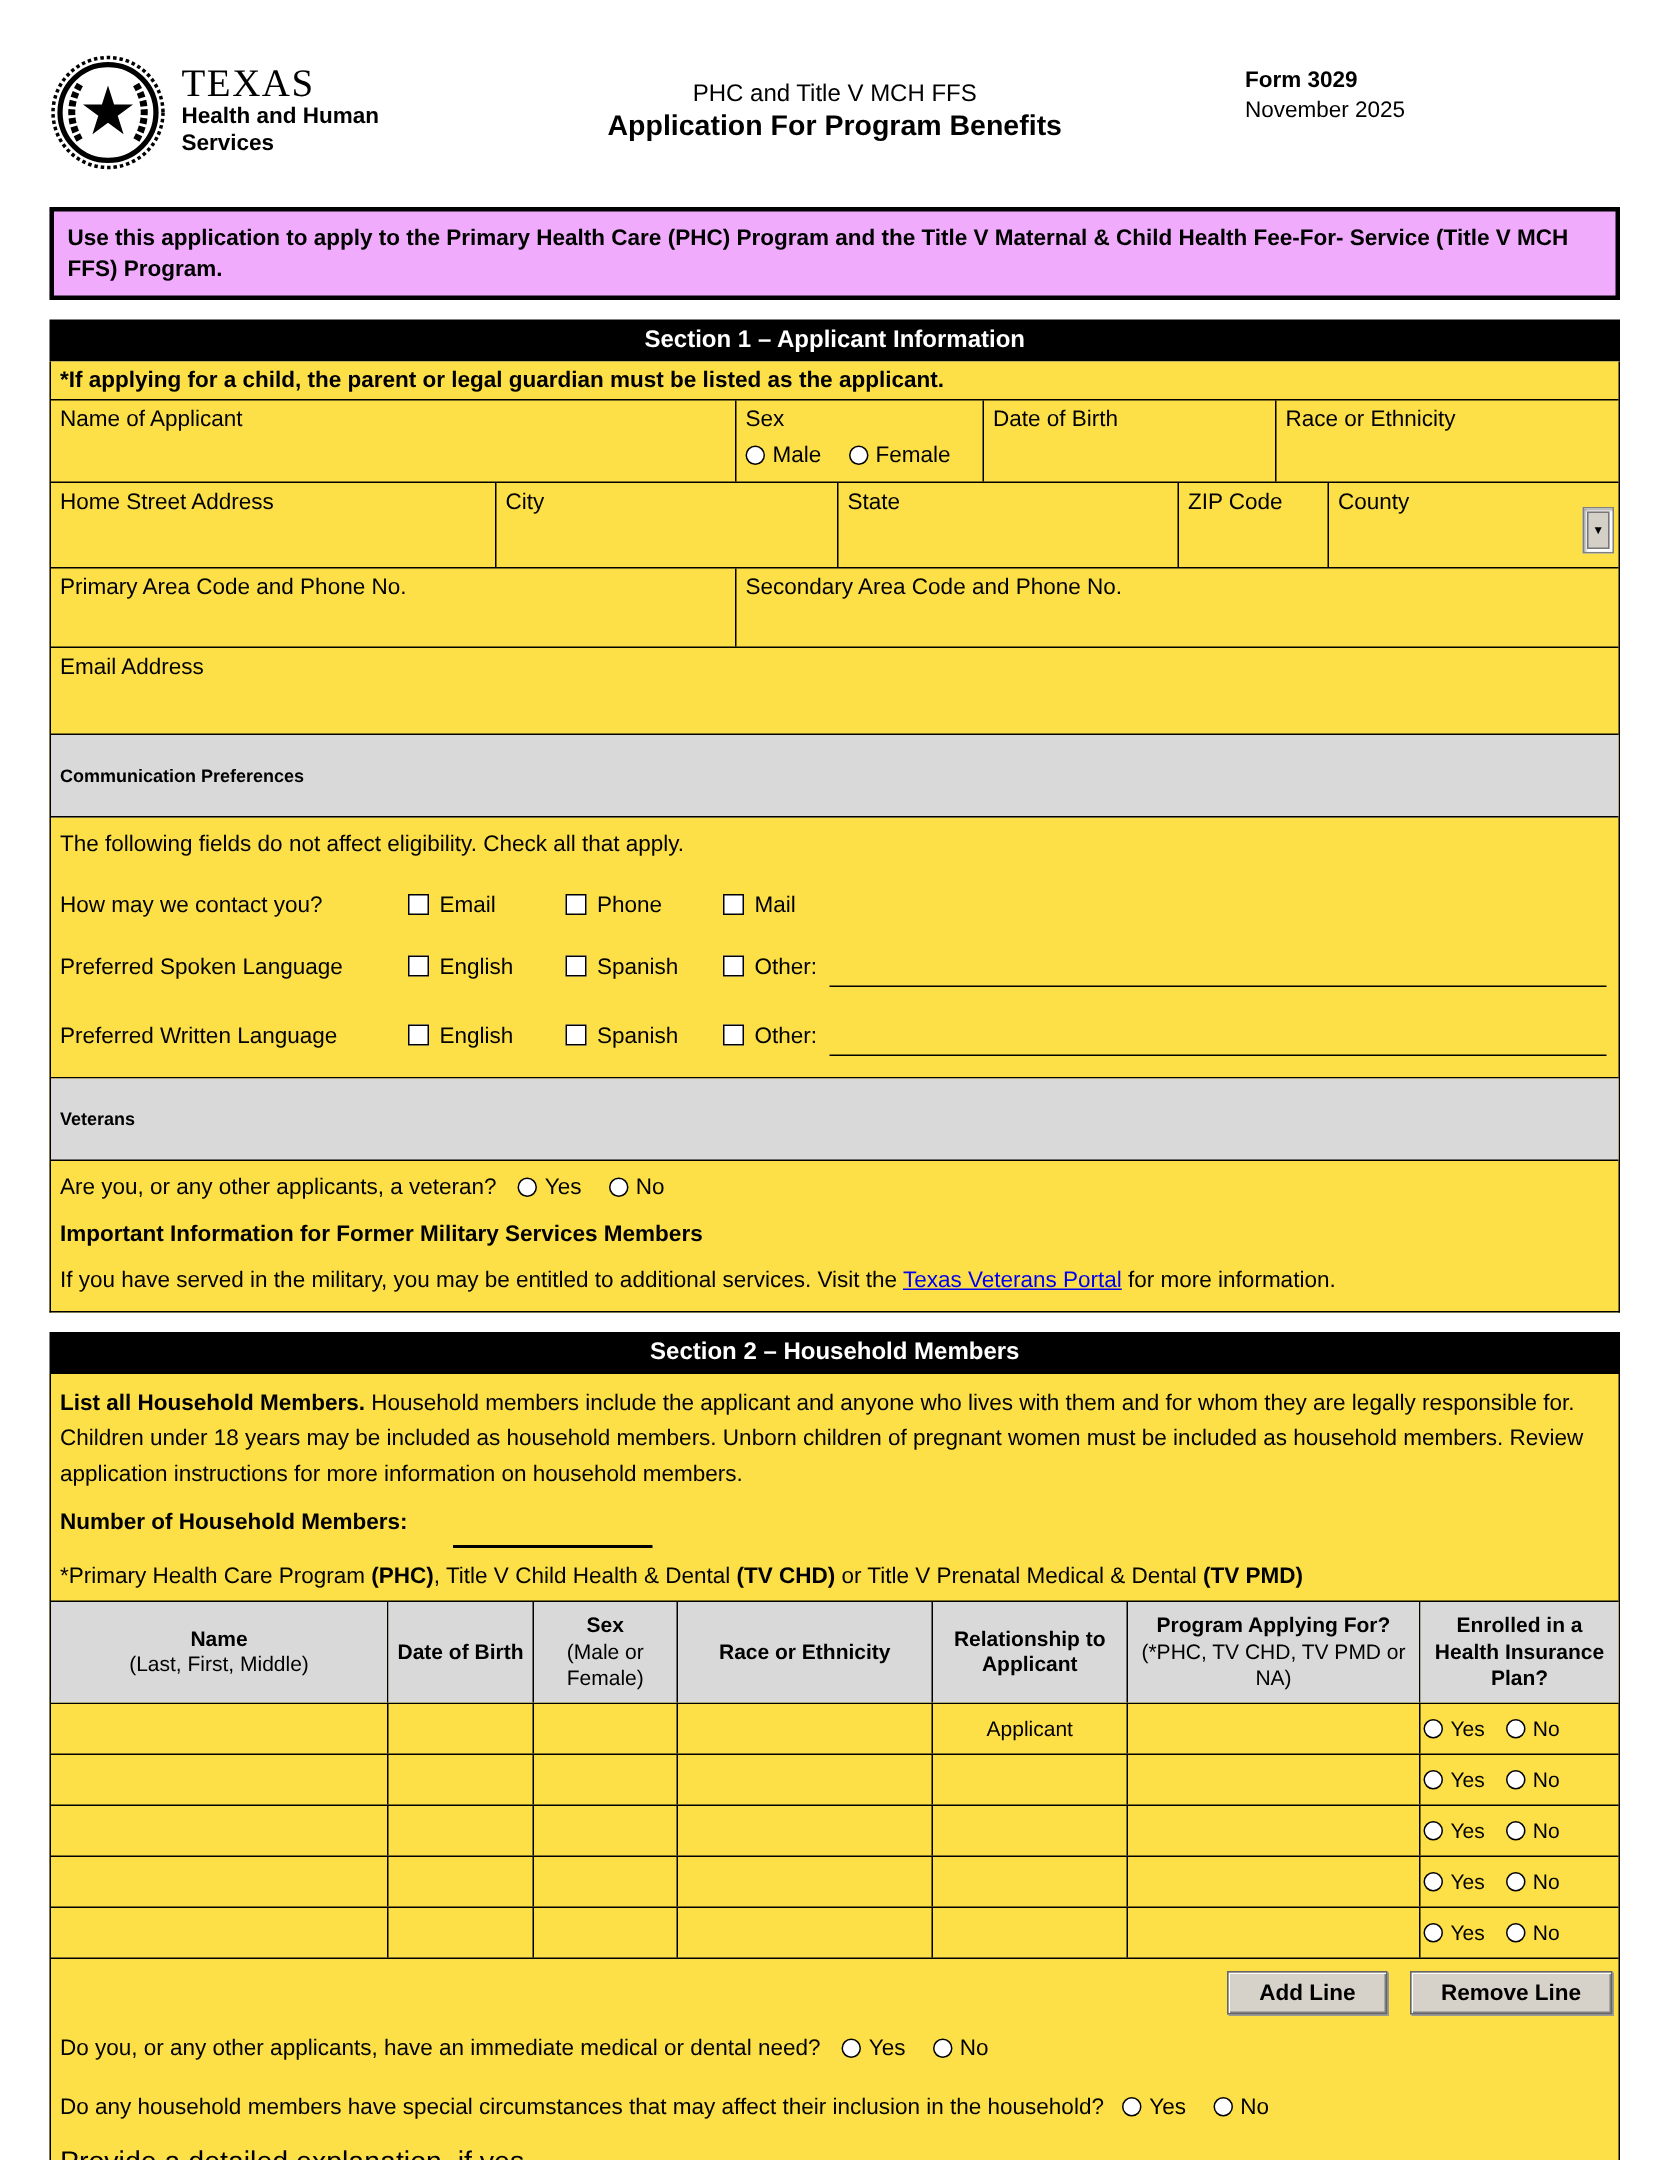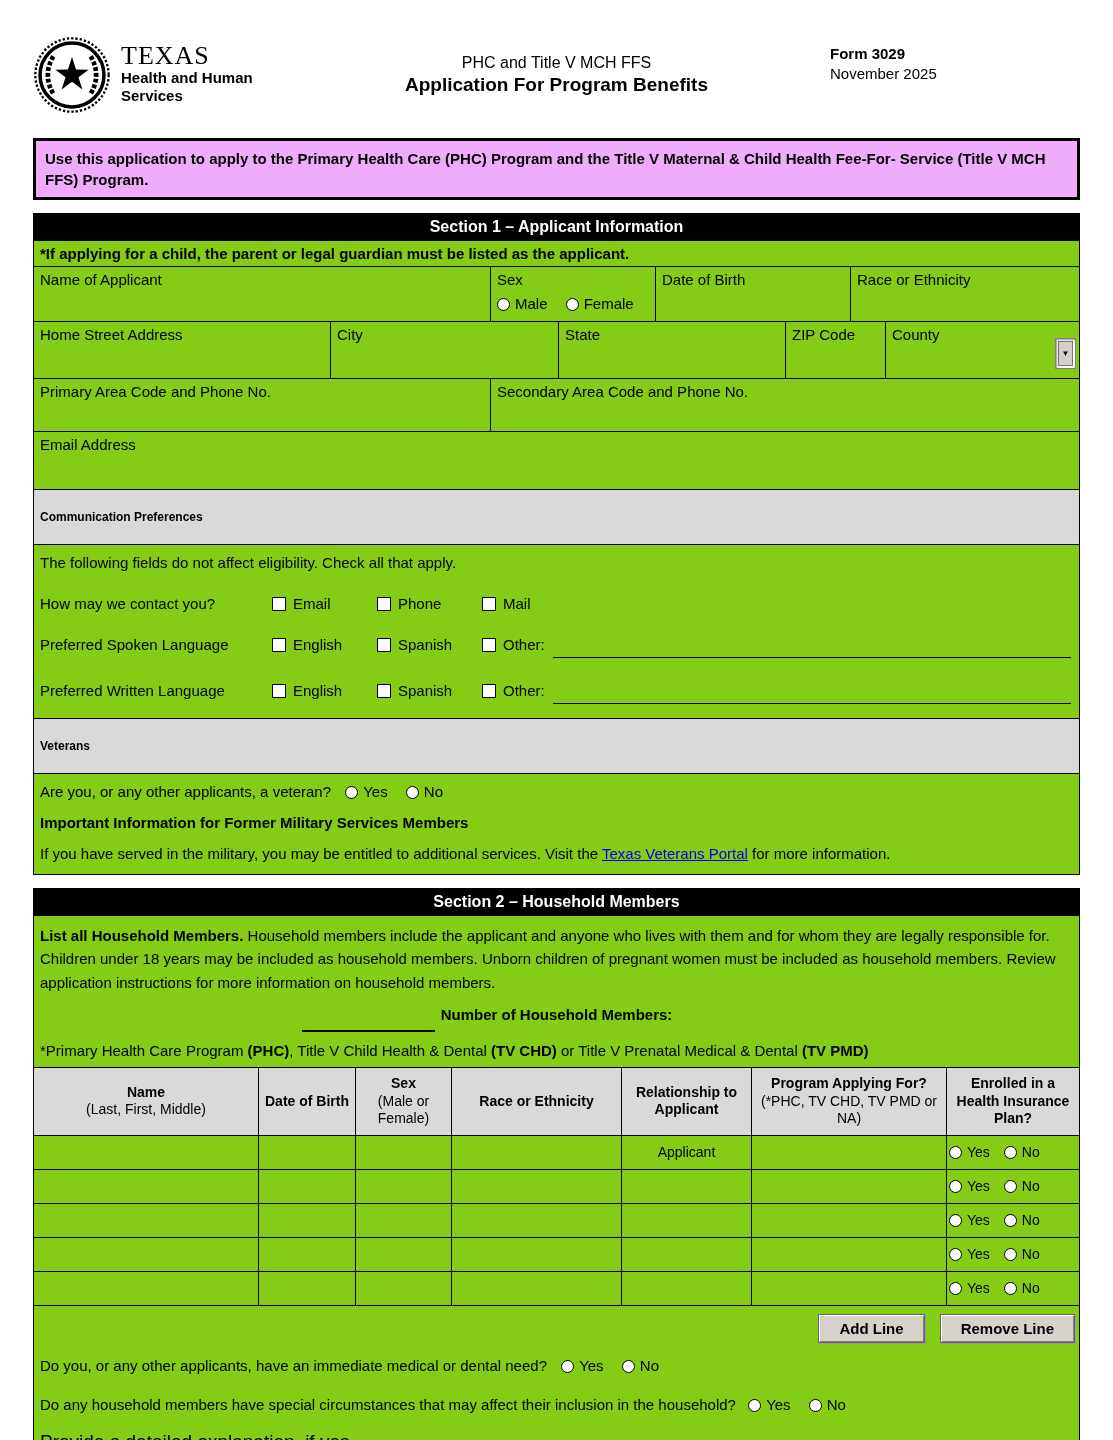--- a/index.html
+++ b/index.html
@@ -21,21 +21,21 @@
   .form-no { font-weight:bold; }
 
   
   .instruction-box { margin:24px 33px 0 33px; border:3px solid #000; background:#f0abfc;
     padding:7px 9px; font-size:15px; font-weight:bold; line-height:1.4; }
 
   
   .section { margin:13px 33px 0 33px; }
   .section-bar { background:#000; color:#fff; text-align:center; font-weight:bold;
     font-size:16px; padding:5px 0; }
-  .section-body { border:1px solid #000; border-top:none; background:#84cc16; }
+  .section-body { border:1px solid #000; border-top:none; background:#fde047; }
 
   .frow { display:flex; border-bottom:1px solid #000; }
   .frow:last-child { border-bottom:none; }
   .cell { border-right:1px solid #000; padding:4px 6px; font-size:15px; position:relative; }
   .cell:last-child { border-right:none; }
   .note-row { font-weight:bold; font-size:15px; padding:4px 6px; border-bottom:1px solid #000; }
 
   .h54 { height:54px; } .h56 { height:56px; } .h52 { height:52px; } .h57 { height:57px; }
 
   .w457 { width:457px; } .w165 { width:165px; } .w195 { width:195px; }
@@ -64,21 +64,21 @@
   .opt-group.last { width:auto; }
   .blank-line { flex:1; height:22px; border-bottom:1px solid #000; margin-left:8px; margin-right:2px; }
 
   .vet-body { padding:9px 6px 12px 6px; font-size:15px; }
   .vet-q { white-space:nowrap; }
   .vet-heading { font-weight:bold; margin-top:14px; }
   .vet-info { margin-top:14px; }
   .link { color:#0000EE; text-decoration:underline; cursor:pointer; }
 
   .intro { padding:8px 6px 0 6px; font-size:15px; line-height:1.55; }
-  .count-label { padding:12px 6px 0 6px; font-size:15px; font-weight:bold;text-align:center; }
+  .count-label { padding:12px 6px 0 6px; font-size:15px; font-weight:bold; }
   .count-blank { margin-left:268px; width:133px; border-bottom:2px solid #000; height:9px; }
   .programs { padding:10px 6px 8px 6px; font-size:15px; }
   .bold { font-weight:bold; }
 
   
   .tbl { border-top:1px solid #000; font-size:14px; }
   .trow { display:flex; border-bottom:1px solid #000; }
   .tcell { border-right:1px solid #000; padding:2px 4px; }
   .tcell:last-child { border-right:none; }
   .c1 { width:225px; } .c2 { width:97px; } .c3 { width:96px; } .c4 { width:170px; }

